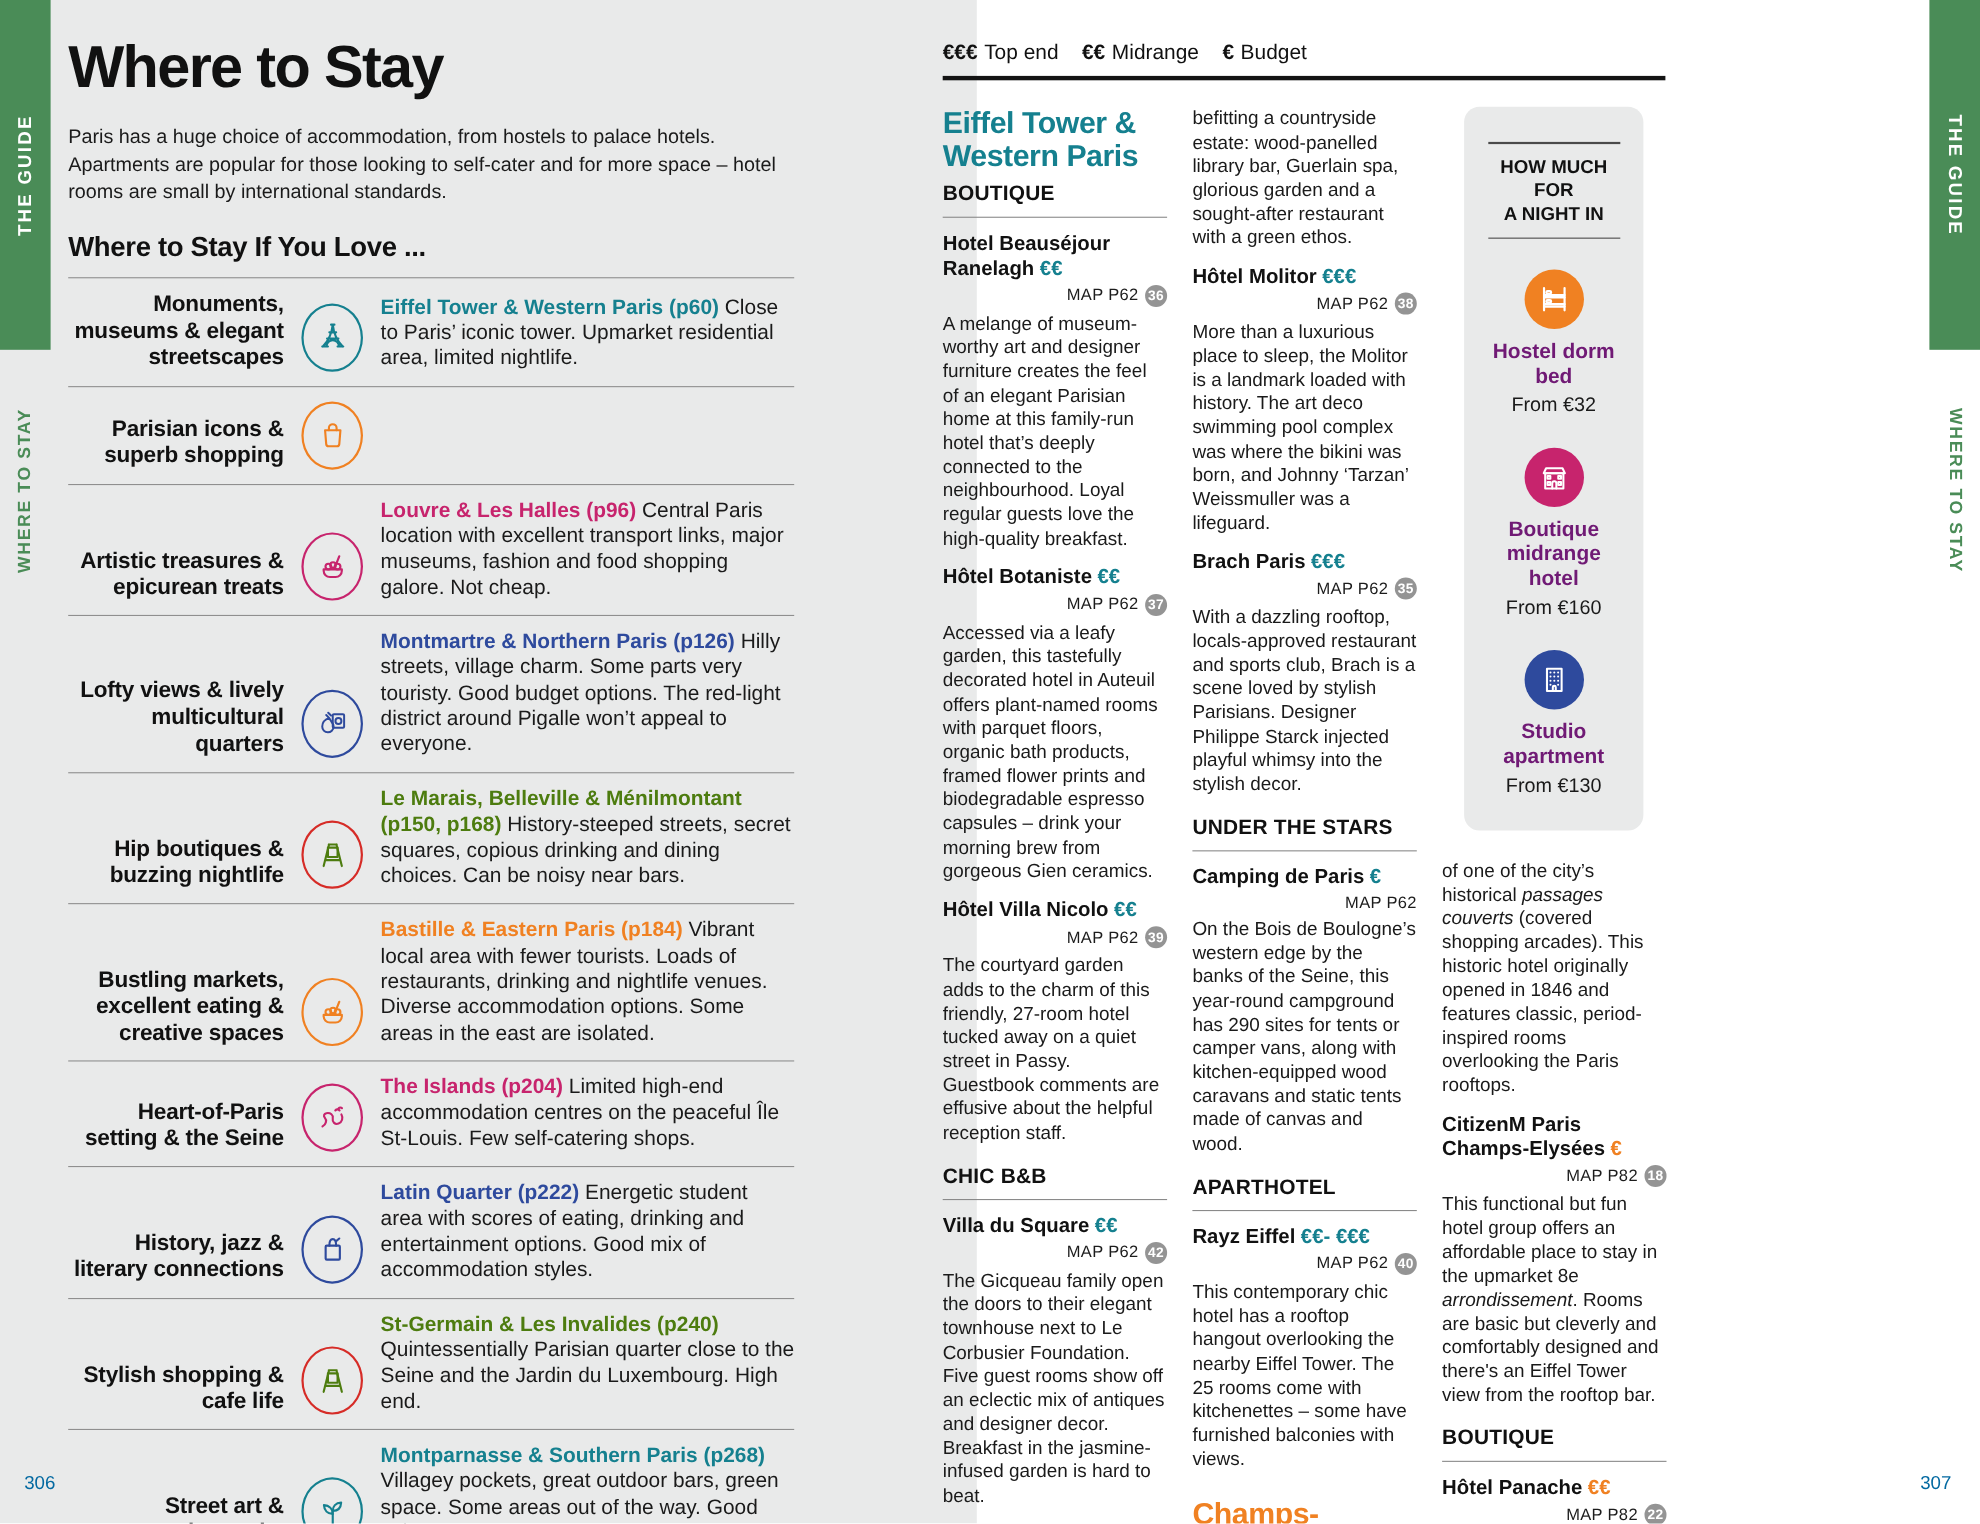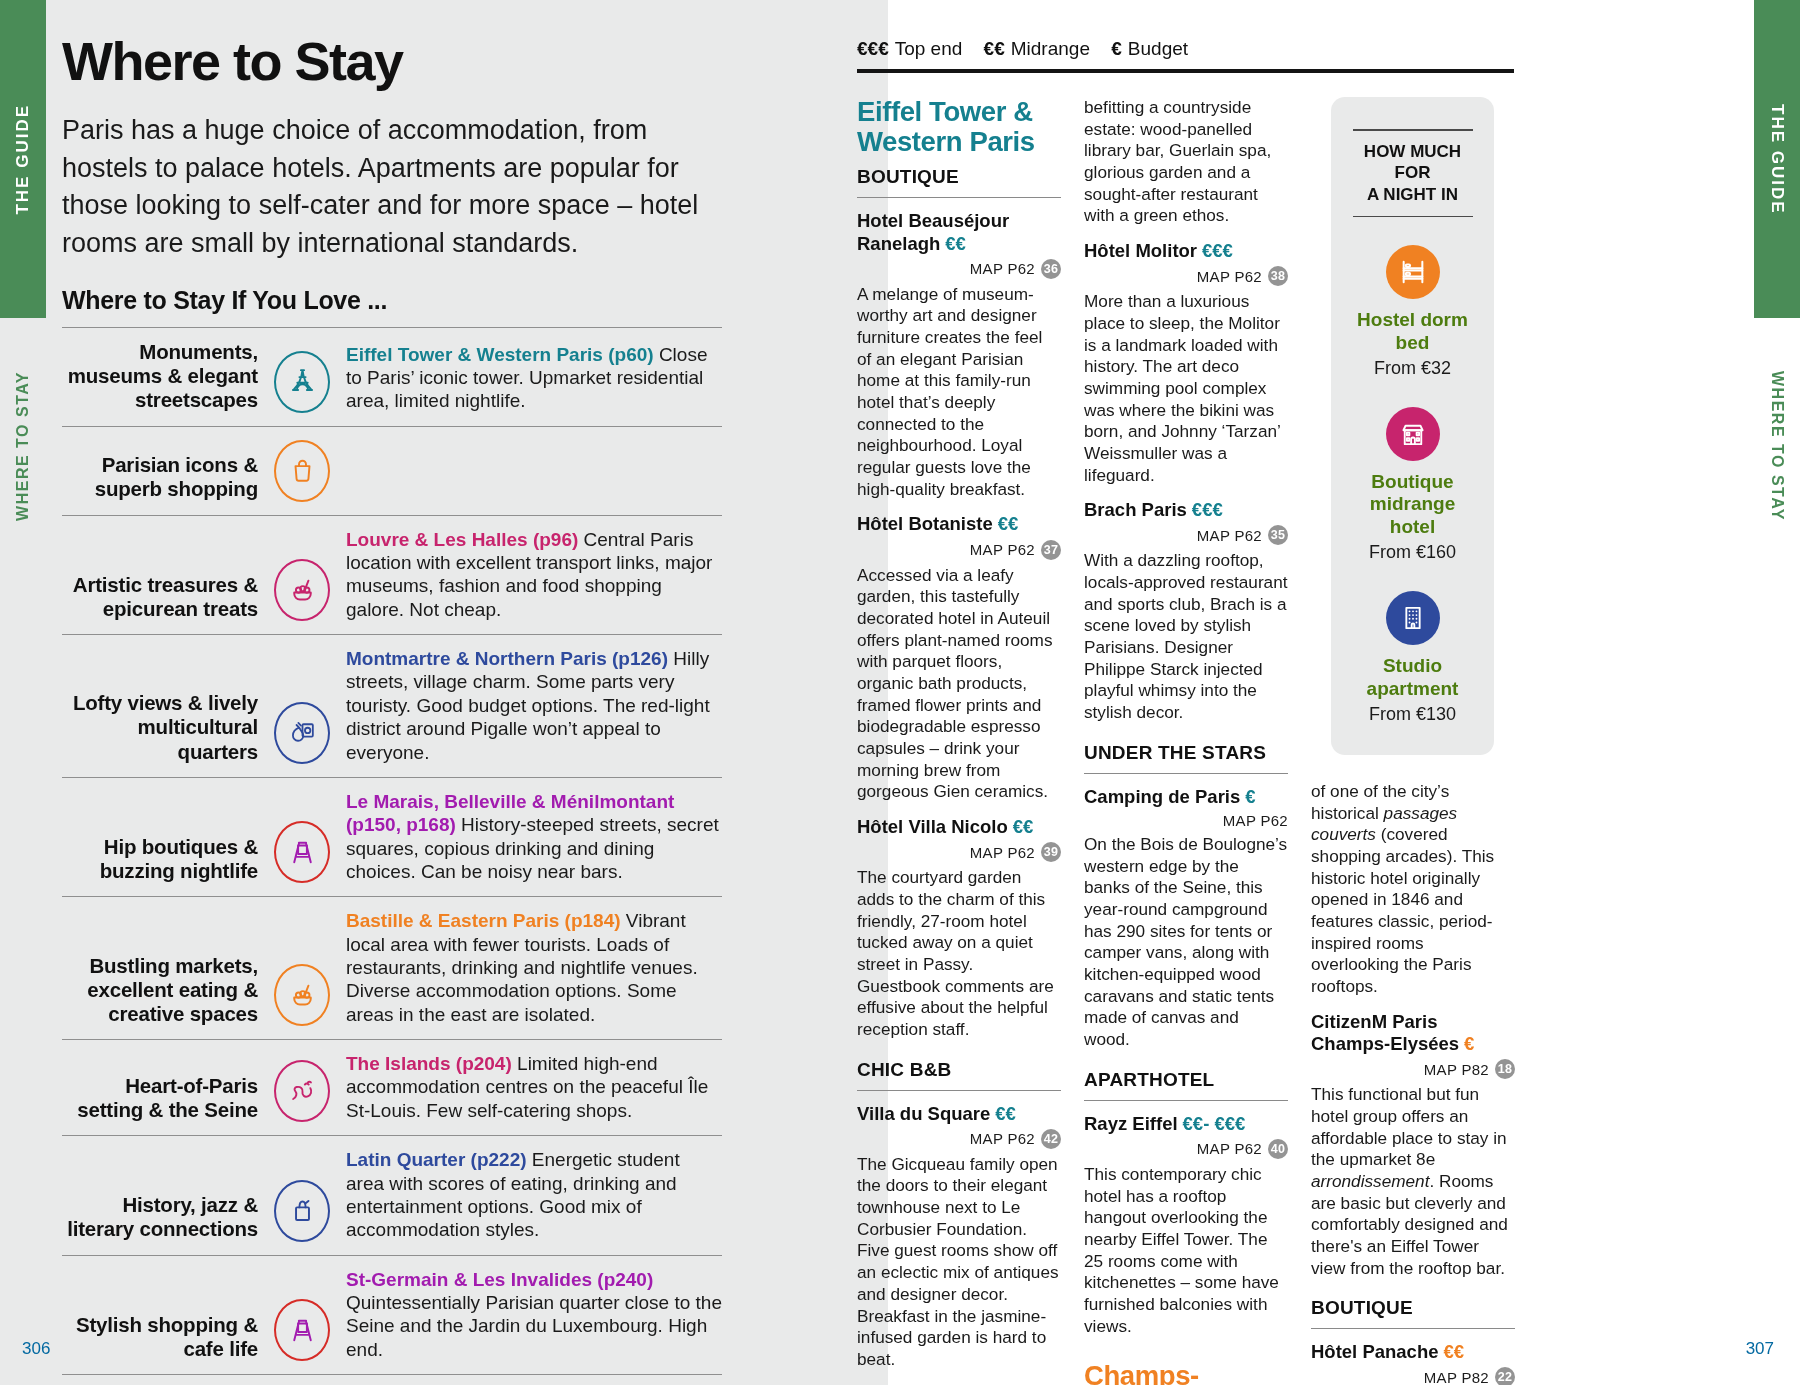--- a/index.html
+++ b/index.html
@@ -19,36 +19,36 @@
   .up{writing-mode:vertical-rl;transform:rotate(180deg);}
   .down{writing-mode:vertical-rl;}
   .side-label{position:absolute;width:46px;height:240px;display:flex;align-items:center;justify-content:center;}
   .side-label-left{left:0;top:326px;}
   .side-label-right{left:1754px;top:326px;}
   .side-label .vtext{color:#4a8c57;font-size:16px;letter-spacing:1.5px;}
 
   
   .left-main{position:absolute;left:62px;top:30px;width:660px;}
   .page-title{font-size:54px;font-weight:bold;letter-spacing:-1.5px;margin:0 0 20px;color:#111;}
-  .intro{font-size:27px;line-height:1.39;margin:0 0 24px;color:#1a1a1a;}
+  .intro{font-size:18px;line-height:1.39;margin:0 0 24px;color:#1a1a1a;}
   .subtitle{font-size:25px;font-weight:bold;letter-spacing:-0.3px;margin:0 0 12px;color:#111;}
   .love-table{border-top:1.5px solid #8f8f8f;}
   .love-row{display:flex;align-items:flex-end;padding:12px 0 13px;border-bottom:1px solid #8f8f8f;}
   .love-label{flex:none;width:196px;text-align:right;font-weight:bold;font-size:20.5px;line-height:1.18;letter-spacing:-0.2px;color:#111;}
   .love-icon{flex:none;width:88px;display:flex;justify-content:center;padding-top:1px;}
   .icon-circle{width:52px;height:58px;border:2.5px solid;border-radius:50%;display:flex;align-items:center;justify-content:center;background:transparent;}
   .icon-circle svg{width:31px;height:31px;}
   .love-desc{flex:1;font-size:19px;line-height:1.23;color:#1a1a1a;}
   .love-link{font-weight:bold;}
 
   .c-teal{color:#15808f;border-color:#15808f;}
   .c-orange{color:#f08122;border-color:#f08122;}
   .c-magenta{color:#c7246d;border-color:#c7246d;}
   .c-blue{color:#2e4a9d;border-color:#2e4a9d;}
-  .c-red{color:#a21caf;border-color:#d62c27;}
+  .c-red{color:#4d7c0f;border-color:#d62c27;}
 
   .pagenum{position:absolute;bottom:26px;font-size:17px;color:#0369a1;}
   .pn-left{left:22px;}
   .pn-right{right:26px;}
 
   
   .right-main{position:absolute;left:857px;top:38px;width:657px;}
   .price-key{font-size:19px;margin-bottom:9px;color:#111;}
   .pk-sym{font-weight:bold;margin-right:6px;}
   .pk-label{margin-right:16px;}
@@ -79,21 +79,21 @@
   
   .night-box{background:#e9eaea;border-radius:14px;width:131px;padding:32px 16px 30px;margin:0 0 26px 20px;text-align:center;}
   .nb-rule{height:1.5px;background:#4a4a4a;width:120px;margin:0 auto;}
   .nb-title{font-size:17px;font-weight:bold;line-height:1.28;margin:10px 0;color:#111;}
   .nb-item{margin-top:28px;}
   .nb-icon{width:54px;height:54px;border-radius:50%;margin:0 auto 10px;display:flex;align-items:center;justify-content:center;color:#fff;}
   .nb-icon svg{width:32px;height:32px;}
   .bg-orange{background:#f08122;}
   .bg-magenta{background:#c7246d;}
   .bg-blue{background:#2e4a9d;}
-  .nb-label{font-size:19px;font-weight:bold;line-height:1.18;color:#4d7c0f;}
+  .nb-label{font-size:19px;font-weight:bold;line-height:1.18;color:#701a75;}
   .nb-price{font-size:18px;margin-top:4px;color:#1a1a1a;}
 
   .svgdefs{position:absolute;width:0;height:0;overflow:hidden;}
 </style>
 </head>
 <body>
 
 <svg class="svgdefs" xmlns="http://www.w3.org/2000/svg">
   <defs>
     <g id="sym-eiffel" fill="none" stroke="currentColor" stroke-width="1.5" stroke-linecap="round" stroke-linejoin="round">

